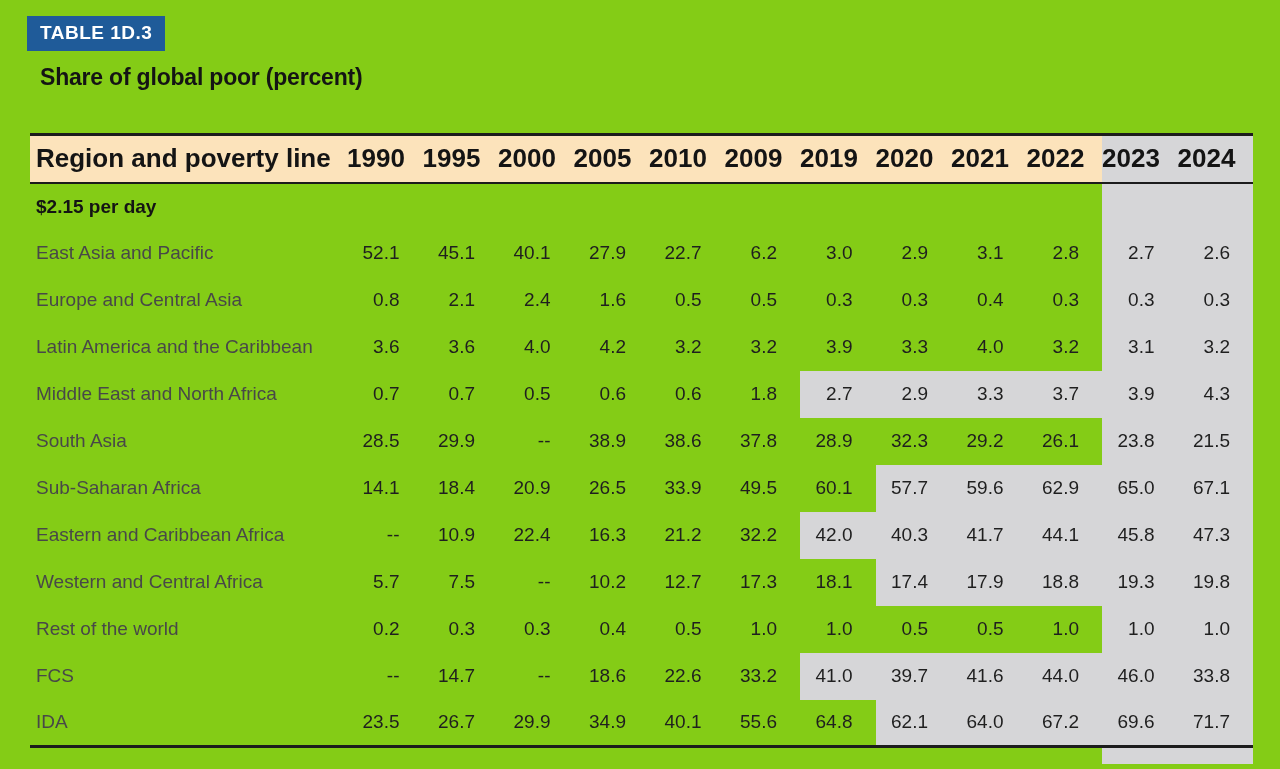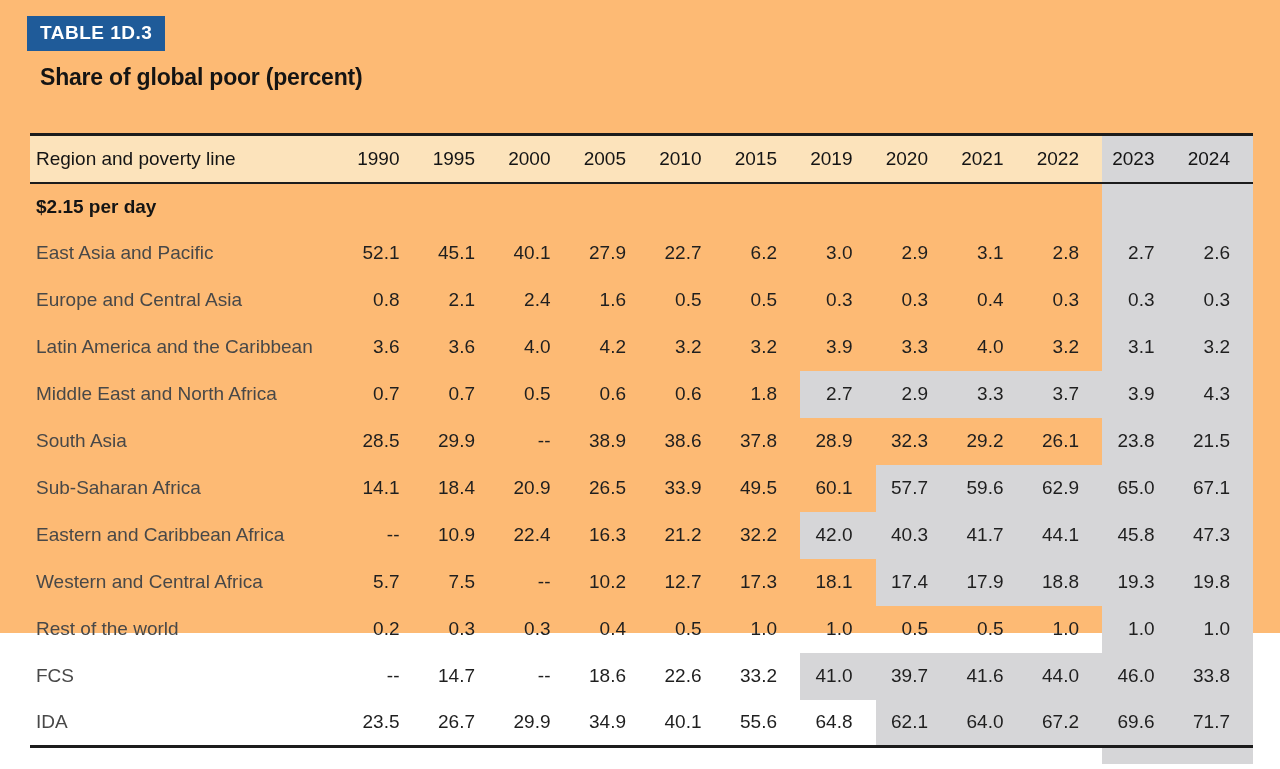--- a/index.html
+++ b/index.html
@@ -2,21 +2,21 @@
 <html style="--badge-bg: #1f5b99; --badge-text: #ffffff; --header-bg: #fce3bb; --forecast-bg: #d6d6d8; --rule: #1c1c1c; --region-label-text: #484848; --value-text: #1f1f1f;"><head>
 <meta charset="utf-8">
 <style>
   * { margin:0; padding:0; box-sizing:border-box; }
   html, body {
     width:1280px; height:769px;
     background:#ffffff;
     font-family:"Liberation Sans", sans-serif;
     overflow:hidden;
   }
-  .page { position:relative; width:1280px; height:633px; background:#fdba74; }
+  .page { position:relative; width:1280px; height:769px; background:#84cc16; }
 
   .badge {
     position:absolute; left:27px; top:16px;
     display:inline-block;
     background:var(--badge-bg,#1f5b99);
     color:var(--badge-text,#ffffff);
     font-size:19px; font-weight:700; letter-spacing:0.5px;
     padding:6px 13px 7px 13px;
   }
   .title {
@@ -31,21 +31,21 @@
     width:1223px;
     border-collapse:collapse;
     table-layout:fixed;
     border-top:3px solid var(--rule,#1c1c1c);
     border-bottom:3px solid var(--rule,#1c1c1c);
   }
   thead tr { height:48px; }
   thead th {
     background:var(--header-bg,#fce3bb);
     border-bottom:2px solid var(--rule,#1c1c1c);
-    font-size:19px; font-weight:400; color:#141414;
+    font-size:26px; font-weight:700; color:#141414;
     vertical-align:middle;
   }
   thead th.shade { background:var(--forecast-bg,#d6d6d8);margin-top:8px; }
 
   th.region, td.region { text-align:left; padding-left:6px; }
   th.year, td.val { text-align:right; padding-right:23px; }
 
   tbody tr { height:47px; }
   td { vertical-align:middle; font-size:19px; }
   td.rlabel { color:var(--region-label-text,#484848); }
@@ -84,21 +84,21 @@
           <col style="width: 75.5px;">
         </colgroup>
       <thead>
         <tr>
             <th class="region">Region and poverty line</th>
             <th class="year">1990</th>
             <th class="year">1995</th>
             <th class="year">2000</th>
             <th class="year">2005</th>
             <th class="year">2010</th>
-            <th class="year">2015</th>
+            <th class="year">2009</th>
             <th class="year">2019</th>
             <th class="year">2020</th>
             <th class="year">2021</th>
             <th class="year">2022</th>
             <th class="year shade">2023</th>
             <th class="year shade">2024</th>
           </tr>
       </thead>
       <tbody>
           <tr>

